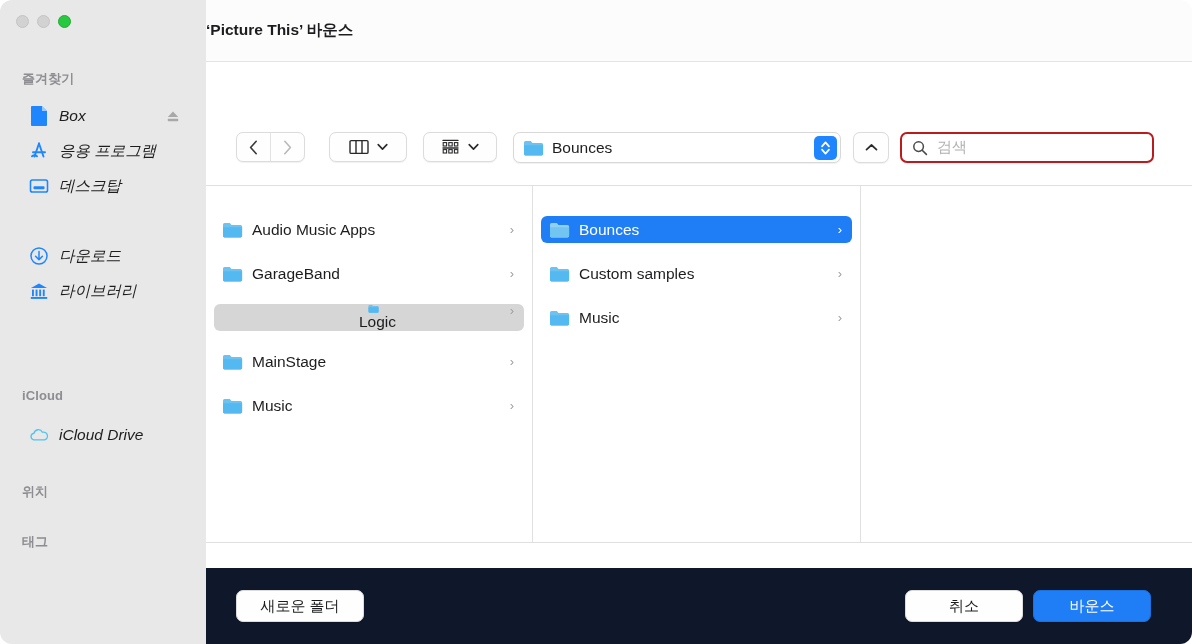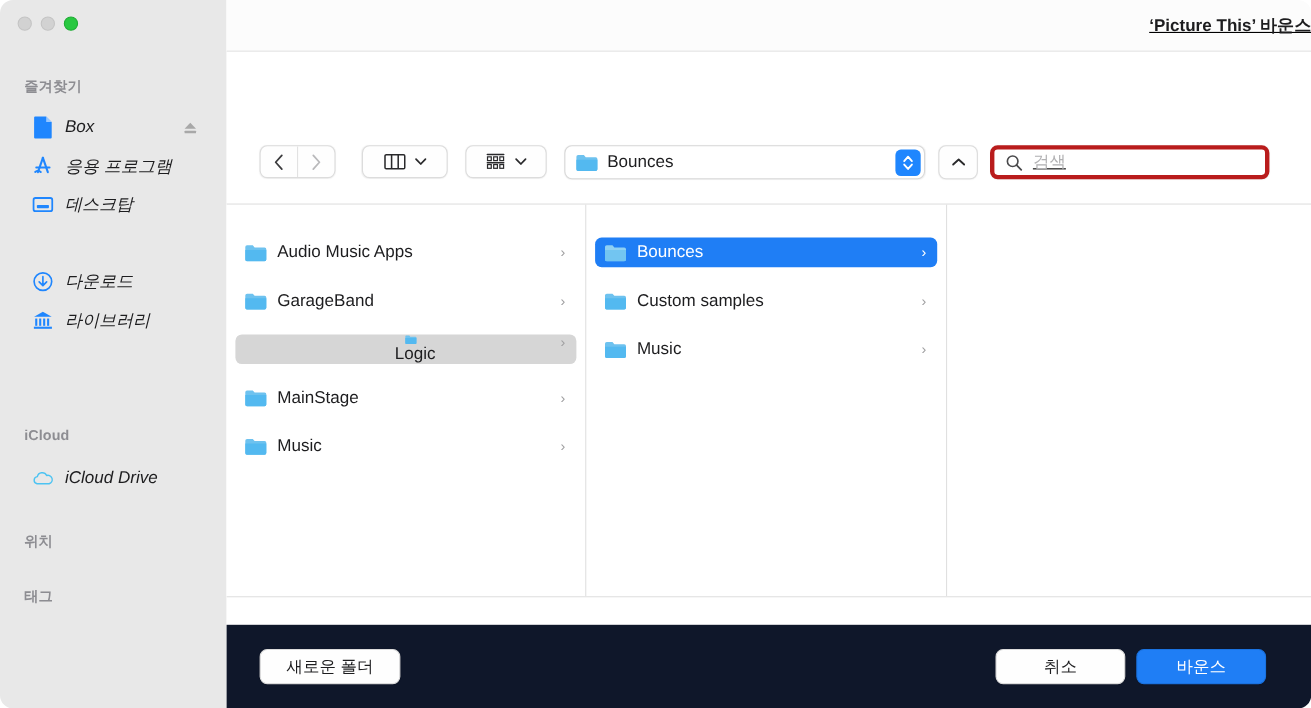--- a/index.html
+++ b/index.html
@@ -93,28 +93,27 @@
   .main {
     position: absolute;
     left: 206px; top: 0;
     width: 986px;
     height: 644px;
     background: #ffffff;
   }
   .titlebar {
     position: absolute;
     left: 0; top: 0;
-    width: 986px; height: 47px;
+    width: 986px; height: 62px;
     background: #fcfcfc;
     border-bottom: 1px solid #e3e3e3;
     box-sizing: border-box;
     display: flex;
     align-items: center;
-    justify-content: flex-end;
-    text-decoration: underline;
+    justify-content: flex-start;
   }
   .title {
     font-size: 15.5px;
     font-weight: 700;
     color: #1d1d1f;
   }
 
   
   .saveas-row {
     position: absolute;
@@ -240,28 +239,27 @@
     box-sizing: border-box;
   }
 
   .search-field {
     position: absolute;
     left: 694px;
     top: 23px;
     width: 254px;
     height: 31px;
     background: #ffffff;
-    border: 4px solid #b91c1c;
+    border: 2px solid #b91c1c;
     border-radius: 7px;
     box-shadow: 0 0.5px 1px rgba(0,0,0,0.05);
     display: flex;
     align-items: center;
     padding-left: 10px;
     box-sizing: border-box;
-    text-decoration: underline;
   }
   .search-placeholder {
     font-size: 15px;
     color: #b0b0b2;
     margin-left: 9px;
   }
 
   
   .browser {
     position: absolute;

